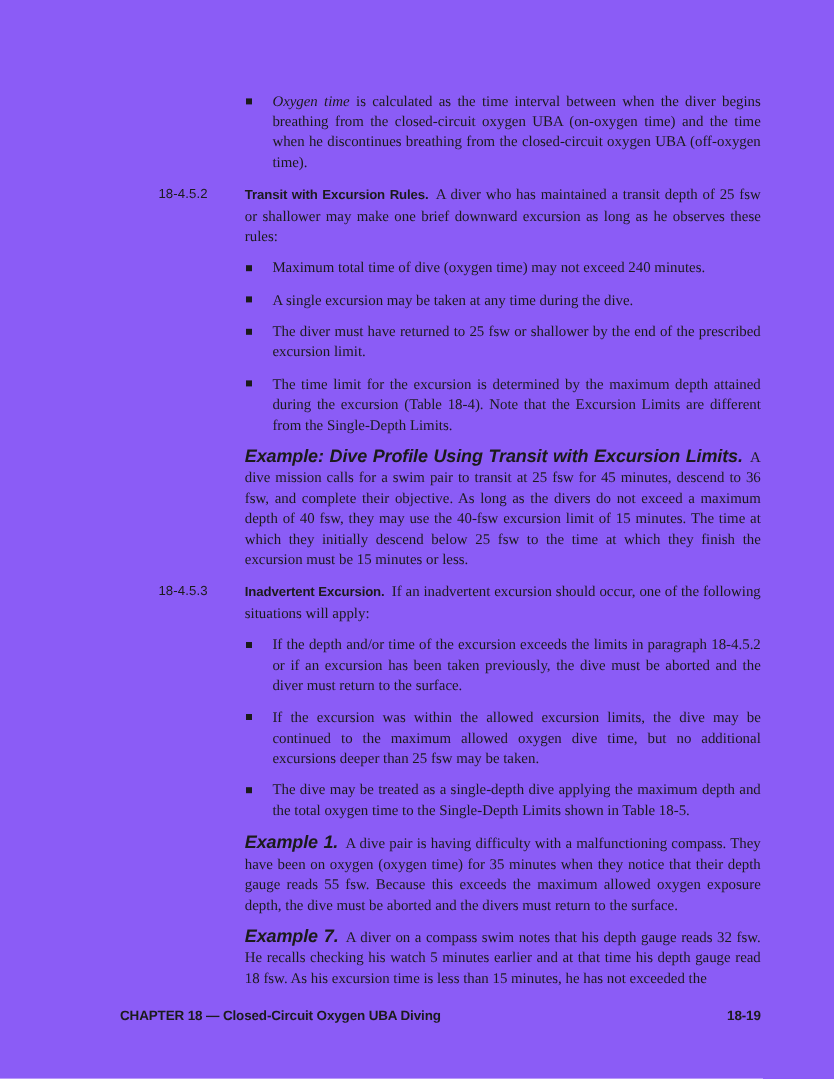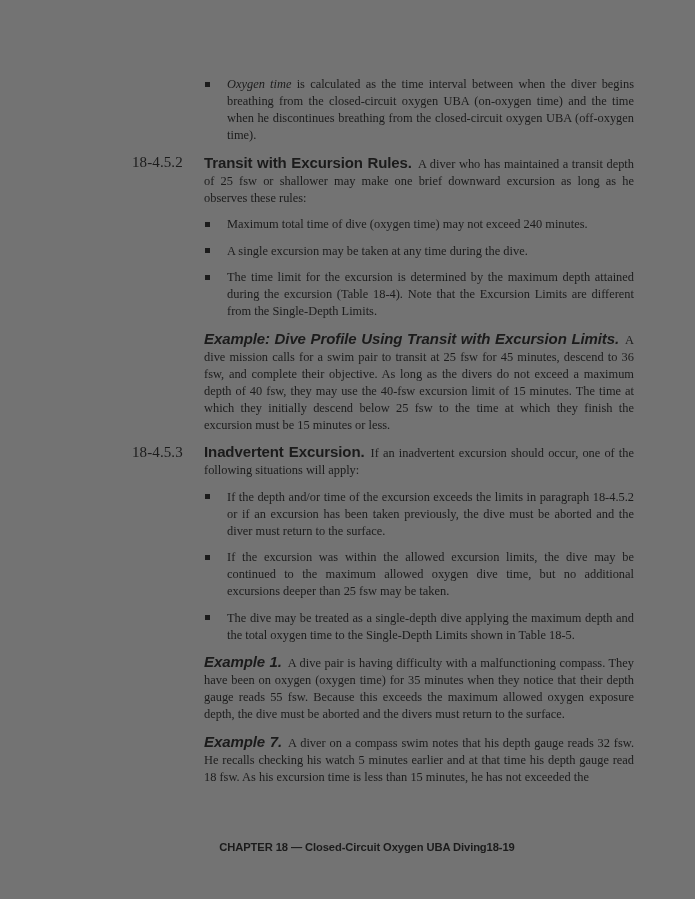--- a/index.html
+++ b/index.html
@@ -4,21 +4,21 @@
 <style>
   html, body {
     margin: 0;
     padding: 0;
     background: #ffffff;
   }
   .page {
     position: relative;
     width: 695px;
     height: 899px;
-    background: #737373;
+    background: #8b5cf6;
     overflow: hidden;
     font-family: "Liberation Serif", serif;
     color: #1b1b1b;
   }
   .content {
     position: absolute;
     left: 132px;
     top: 76px;
     width: 502px;
   }
@@ -28,29 +28,29 @@
     width: 430px;
     text-align: justify;
     font-size: 12.4px;
     line-height: 17px;
     margin-bottom: 9.5px;
   }
   .block.section .sec-num {
     position: absolute;
     left: -72px;
     top: 0.5px;
-    font-family: Liberation Serif, serif;
-    font-size: 15px;
+    font-family: Liberation Sans, sans-serif;
+    font-size: 11px;
     letter-spacing: 0.1px;
     color: #1b1b1b;
   }
   .sec-head {
     font-family: "Liberation Sans", sans-serif;
     font-weight: bold;
-    font-size: 15px;
+    font-size: 11px;
     margin-right: 6px;
     letter-spacing: -0.1px;
   }
   .ex-lead {
     font-family: "Liberation Sans", sans-serif;
     font-weight: bold;
     font-style: italic;
     font-size: 15px;
     margin-right: 6px;
     letter-spacing: -0.1px;
@@ -69,37 +69,38 @@
     width: 5px;
     height: 5px;
     background: #1b1b1b;
   }
   .footer {
     position: absolute;
     left: 100px;
     top: 841px;
     width: 534px;
     display: flex;
-    justify-content: center;
+    justify-content: space-between;
     font-family: "Liberation Sans", sans-serif;
     font-weight: bold;
     font-size: 11.2px;
     color: #1b1b1b;
     letter-spacing: -0.1px;
   }
 </style>
 </head>
 <body>
 
 <div class="page">
   <div class="content">
       <div class="block bullet"><span class="bullet-square"></span><span class="italic-lead">Oxygen time</span> is calculated as the time interval between when the diver begins breathing from the closed-circuit oxygen UBA (on-oxygen time) and the time when he discontinues breathing from the closed-circuit oxygen UBA (off-oxygen time).</div>
       <div class="block section"><span class="sec-num">18-4.5.2</span><span class="sec-head">Transit with Excursion Rules.</span>A diver who has maintained a transit depth of 25 fsw or shallower may make one brief downward excursion as long as he observes these rules:</div>
       <div class="block bullet"><span class="bullet-square"></span>Maximum total time of dive (oxygen time) may not exceed 240 minutes.</div>
       <div class="block bullet"><span class="bullet-square"></span>A single excursion may be taken at any time during the dive.</div>
+      <div class="block bullet"><span class="bullet-square"></span>The diver must have returned to 25 fsw or shallower by the end of the prescribed excursion limit.</div>
       <div class="block bullet"><span class="bullet-square"></span>The time limit for the excursion is determined by the maximum depth attained during the excursion (Table 18-4). Note that the Excursion Limits are different from the Single-Depth Limits.</div>
       <div class="block example"><span class="ex-lead">Example: Dive Profile Using Transit with Excursion Limits.</span>A dive mission calls for a swim pair to transit at 25 fsw for 45 minutes, descend to 36 fsw, and complete their objective. As long as the divers do not exceed a maximum depth of 40 fsw, they may use the 40-fsw excursion limit of 15 minutes. The time at which they initially descend below 25 fsw to the time at which they finish the excursion must be 15 minutes or less.</div>
       <div class="block section"><span class="sec-num">18-4.5.3</span><span class="sec-head">Inadvertent Excursion.</span>If an inadvertent excursion should occur, one of the following situations will apply:</div>
       <div class="block bullet"><span class="bullet-square"></span>If the depth and/or time of the excursion exceeds the limits in paragraph 18-4.5.2 or if an excursion has been taken previously, the dive must be aborted and the diver must return to the surface.</div>
       <div class="block bullet"><span class="bullet-square"></span>If the excursion was within the allowed excursion limits, the dive may be continued to the maximum allowed oxygen dive time, but no additional excursions deeper than 25 fsw may be taken.</div>
       <div class="block bullet"><span class="bullet-square"></span>The dive may be treated as a single-depth dive applying the maximum depth and the total oxygen time to the Single-Depth Limits shown in Table 18-5.</div>
       <div class="block example"><span class="ex-lead">Example 1.</span>A dive pair is having difficulty with a malfunctioning compass. They have been on oxygen (oxygen time) for 35 minutes when they notice that their depth gauge reads 55 fsw. Because this exceeds the maximum allowed oxygen exposure depth, the dive must be aborted and the divers must return to the surface.</div>
       <div class="block example"><span class="ex-lead">Example 7.</span>A diver on a compass swim notes that his depth gauge reads 32 fsw. He recalls checking his watch 5 minutes earlier and at that time his depth gauge read 18 fsw. As his excursion time is less than 15 minutes, he has not exceeded the</div>
     </div>
   <div class="footer">

